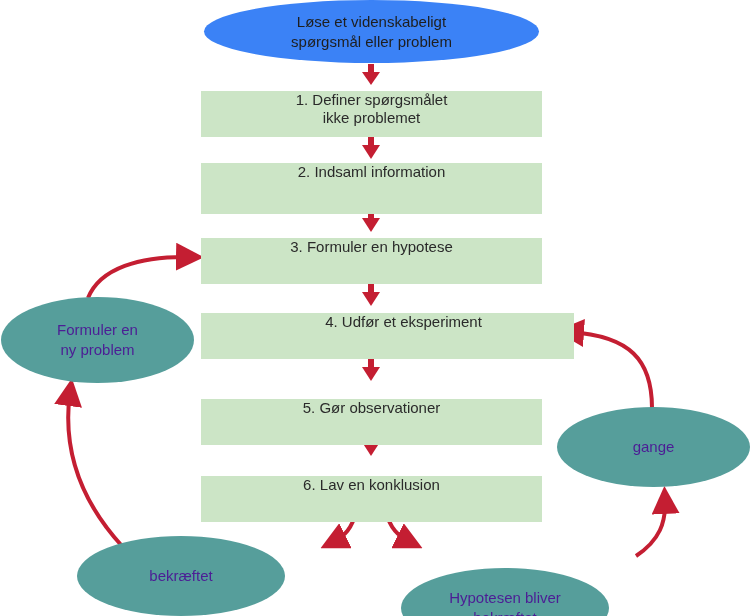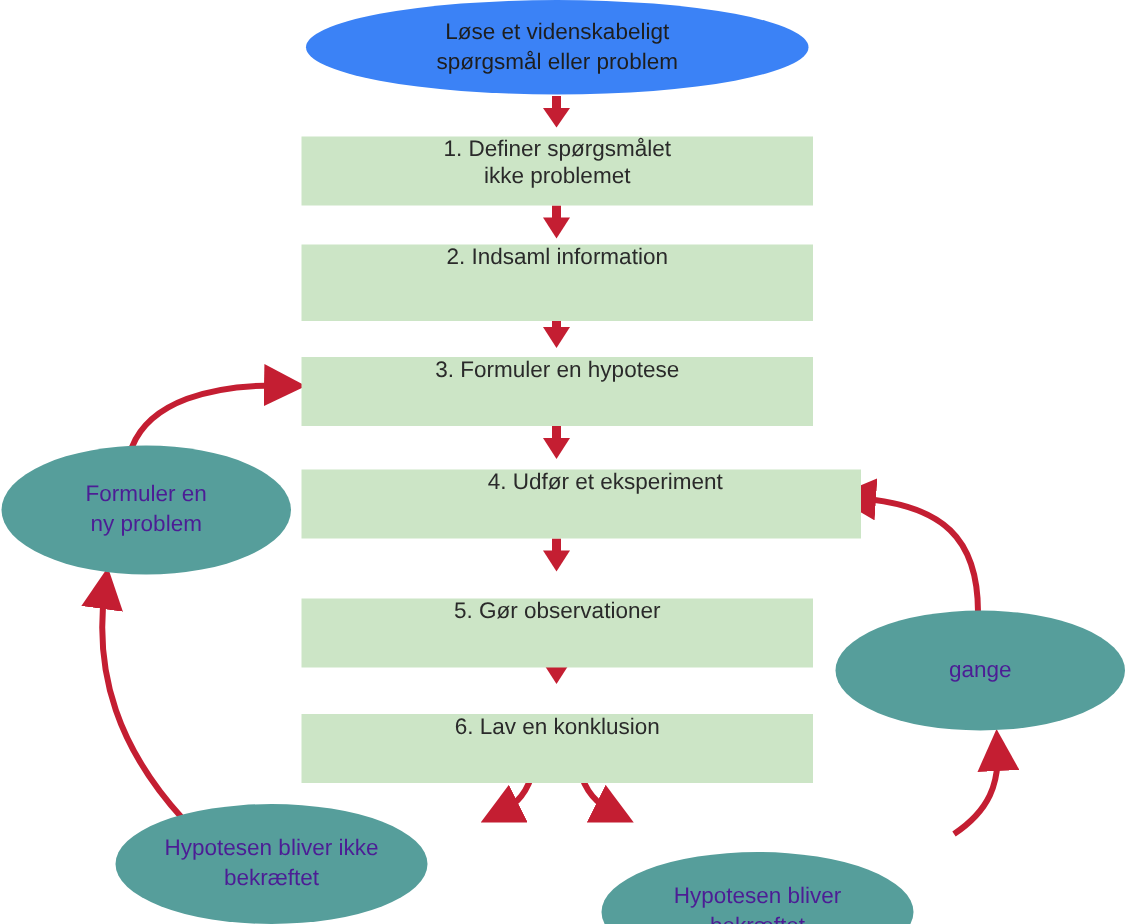--- a/index.html
+++ b/index.html
@@ -97,21 +97,20 @@
 </div>
 
 <div class="ellipse teal" style="left:557px; top:407px; width:193px; height:80px;">
   <div>
     <div>gange</div>
   </div>
 </div>
 
 <div class="ellipse teal" style="left:77px; top:536px; width:208px; height:80px;">
   <div>
-    <div>Hypotesen bliver ikke</div>
     <div>bekræftet</div>
   </div>
 </div>
 
 <div class="ellipse teal" style="top: 568px; width: 208px; height: 80px; left: 401px;">
   <div>
     <div>Hypotesen bliver</div>
     <div>bekræftet</div>
   </div>
 </div>

